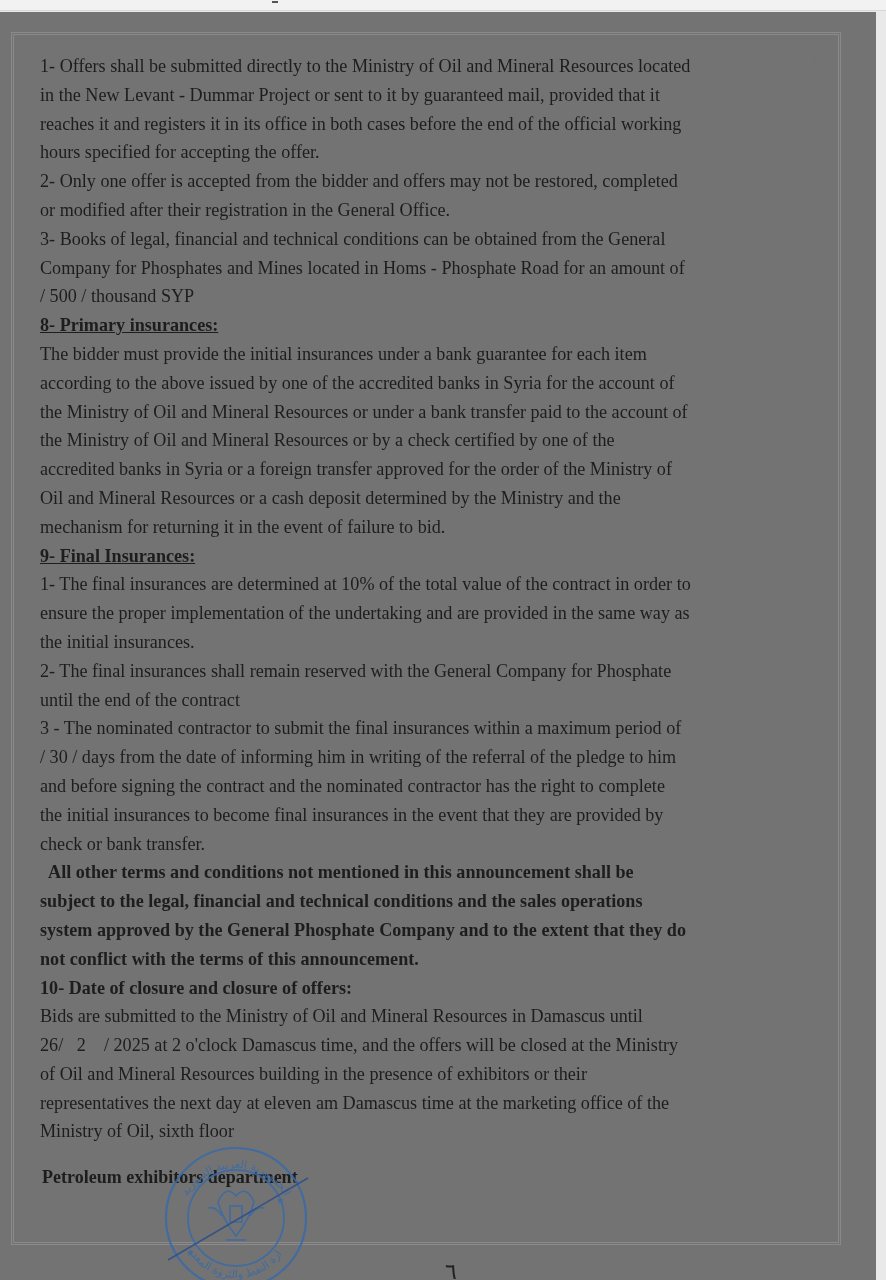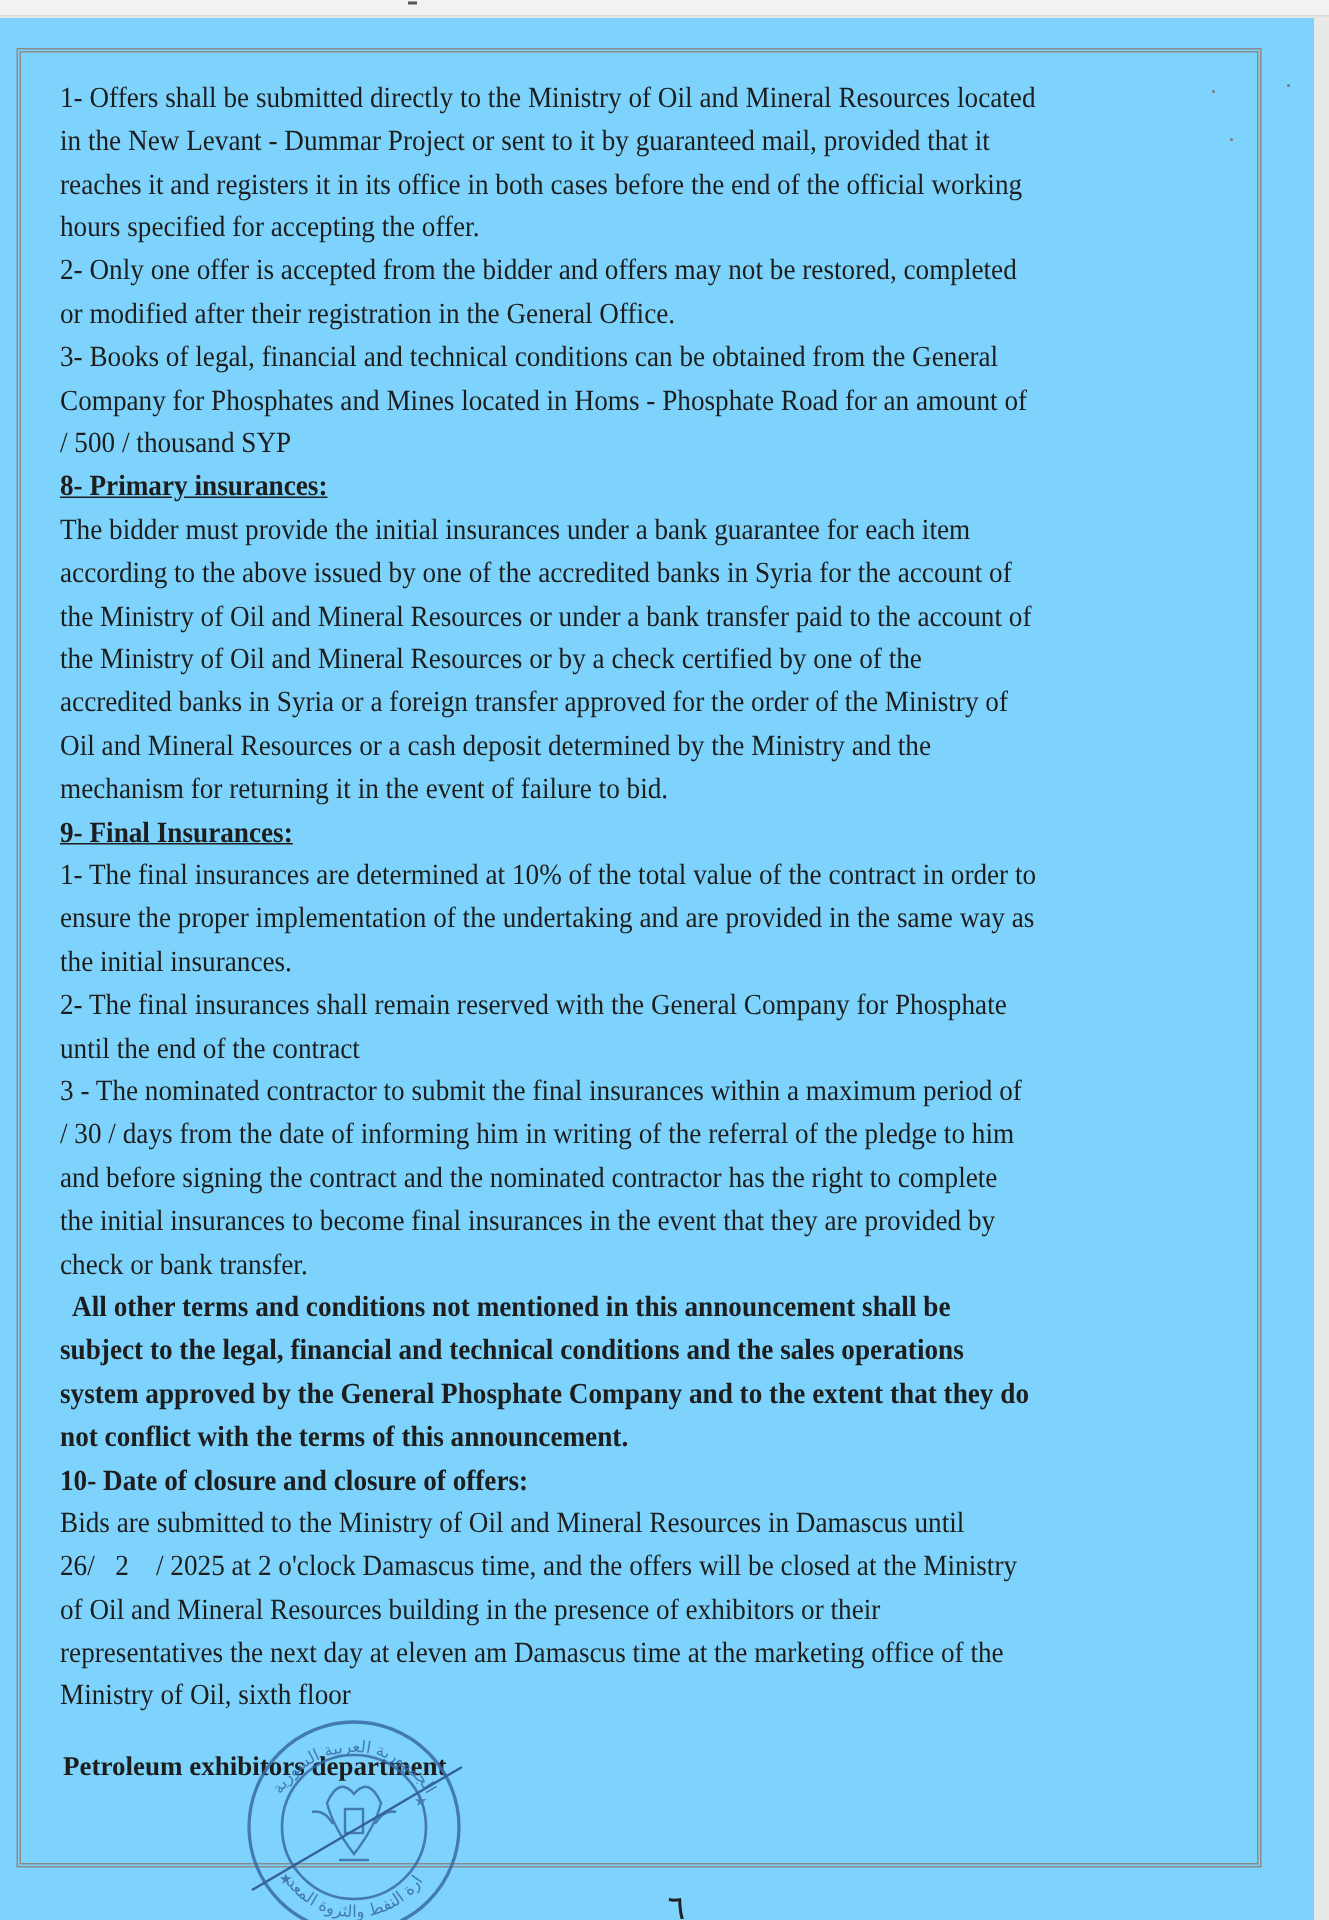--- a/index.html
+++ b/index.html
@@ -10,21 +10,21 @@
       color: #1d1d1d;
       position: relative;
     }
     .top-strip {
       position: absolute; left: 0; top: 0; width: 886px; height: 10px;
       background: #f2f2f2; border-bottom: 1px solid #d8d8d8;
     }
     .top-mark { position: absolute; left: 272px; top: 1px; width: 6px; height: 2px; background: #555; }
     .page {
       position: absolute; left: 0; top: 12px; width: 876px; height: 1268px;
-      background: #7dd3fc;
+      background: #737373;
     }
     .frame {
       position: absolute; left: 11px; top: 20px; width: 830px; height: 1213px;
       border: 3px double #8a8a8a;
       box-sizing: border-box;
     }
     .content {
       position: absolute; left: 40px; top: 40px; width: 790px;
       font-size: 19.5px; line-height: 28.8px;
       transform: scaleX(0.93); transform-origin: left top;

